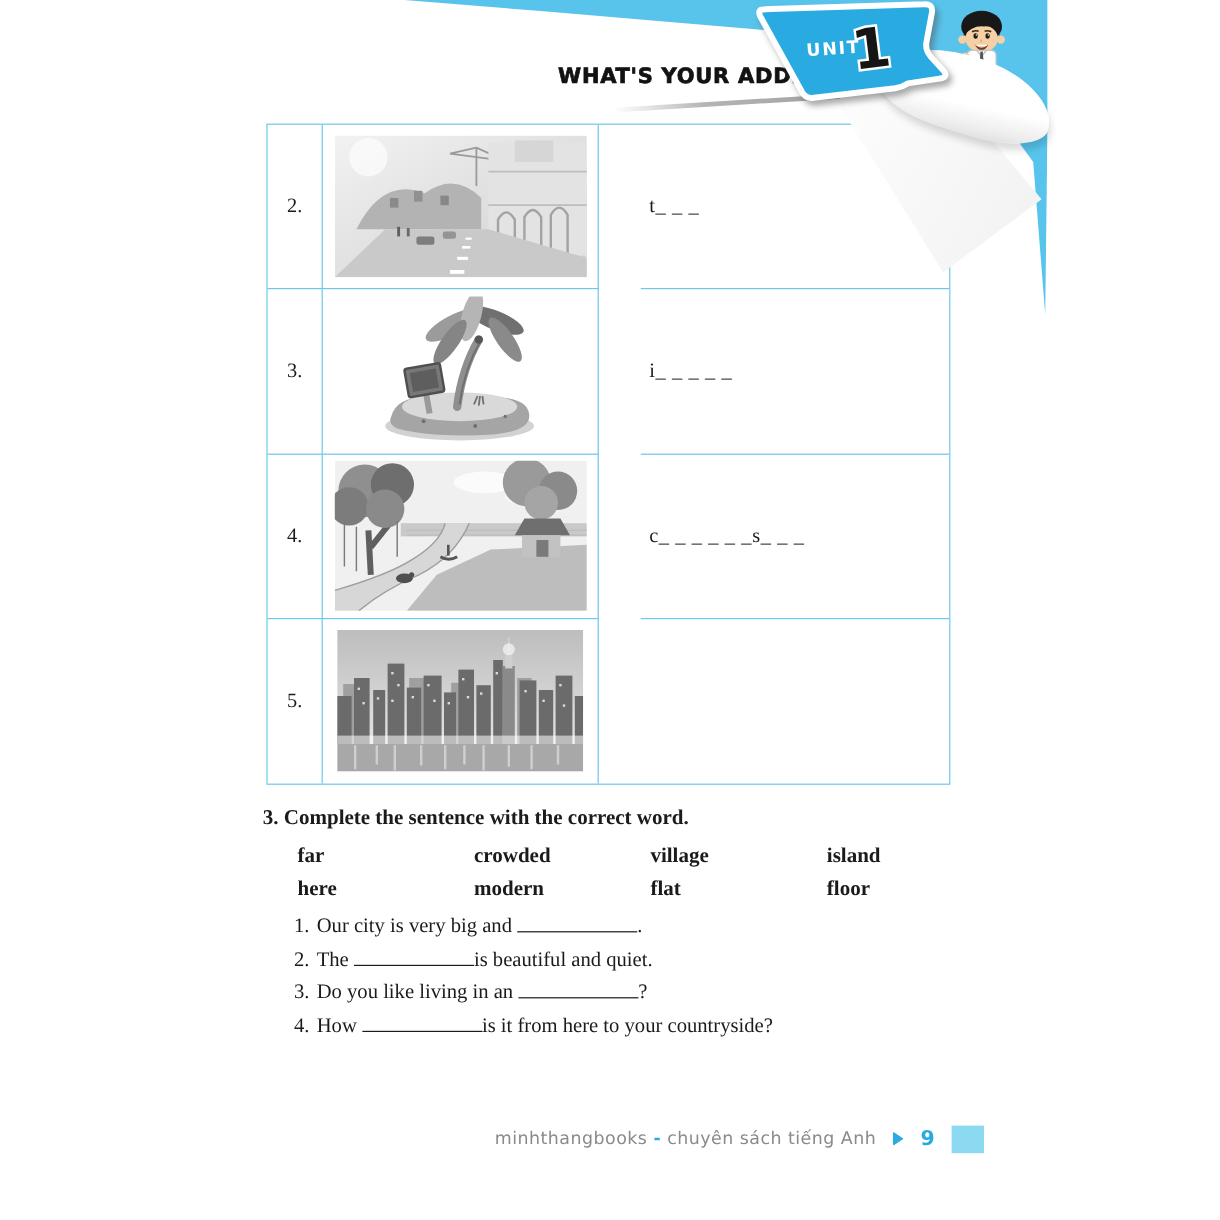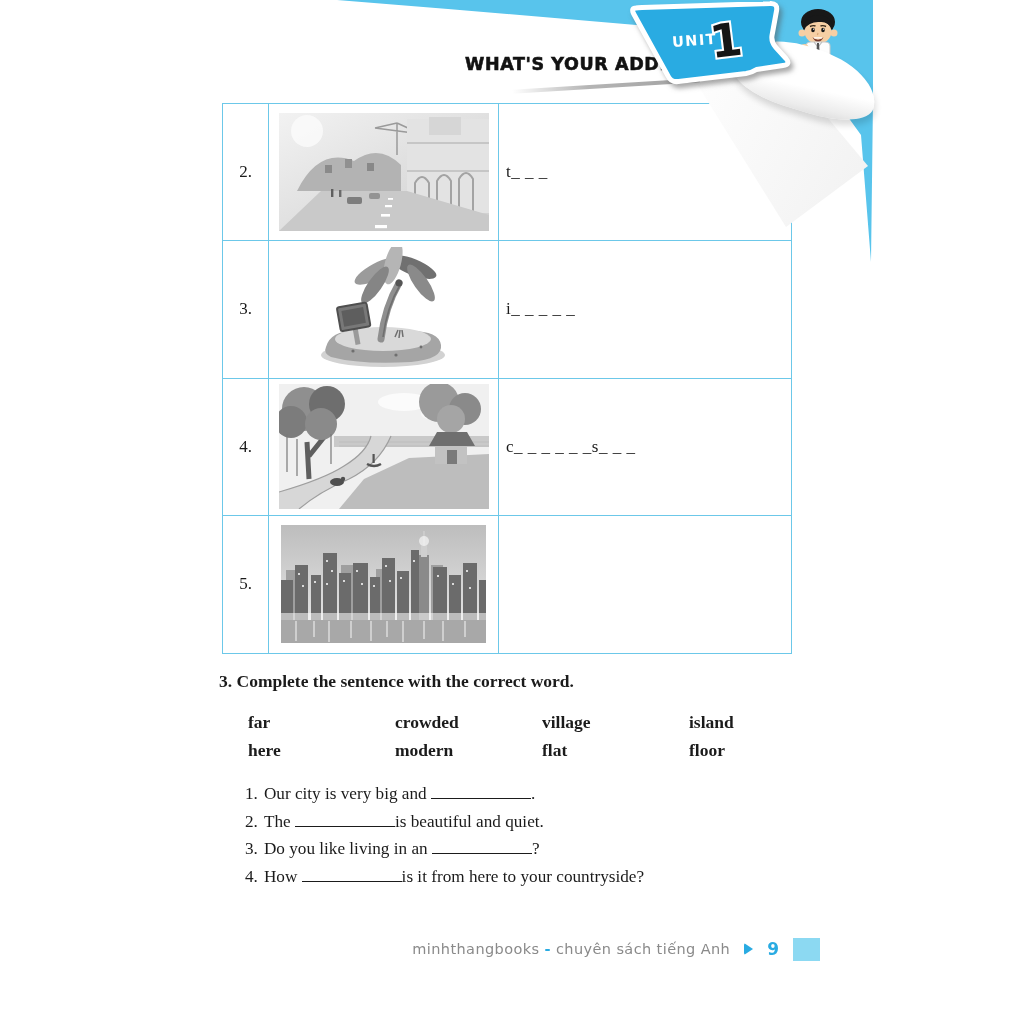--- a/index.html
+++ b/index.html
@@ -30,29 +30,29 @@
     color:#121212;-webkit-text-stroke:.6px #121212;white-space:nowrap;}
 
   
   .vtable{position:absolute;left:222px;top:103px;width:568px;height:549px;z-index:2;
     display:grid;grid-template-columns:46px 230px 1fr;grid-template-rows:repeat(4,1fr);
     border:1.5px solid #6cc8e9;}
   .vtable>div{border-right:1.5px solid #6cc8e9;border-bottom:1.5px solid #6cc8e9;
     display:flex;align-items:center;justify-content:center;}
   .vtable>div:nth-child(3n){border-right:none;}
   .vtable>div:nth-child(n+10){border-bottom:none;}
-  .cell-ans{justify-content:flex-start !important;padding-left:7px;font-size:17px;letter-spacing:.5px;}
+  .cell-ans{justify-content:flex-start !important;padding-left:7px;font-size:17px;letter-spacing:.5px;margin-left:35px;}
   .cell-num{font-size:17px;}
 
   
   .exercise{position:absolute;left:219px;top:671px;width:582px;z-index:2;font-size:17.2px;}
-  .ex-heading{font-weight:bold;font-size:17.5px;margin:0 0 17px 0;}
+  .ex-heading{font-weight:bold;font-size:17.5px;margin:0 0 7px 0;}
   .wordbank{margin-left:29px;display:grid;grid-template-columns:147px 147px 147px auto;
     font-weight:bold;font-size:17.5px;line-height:27.5px;}
-  .sentences{margin-left:26px;margin-top:16px;line-height:27.6px;}
+  .sentences{margin-left:26px;margin-top:4px;line-height:27.6px;}
   .sentence .num{margin-right:6px;}
   .blank{display:inline-block;width:100px;height:13px;border-bottom:1.5px solid #1b1b1b;}
 
   
   .footer{position:absolute;left:400px;top:936px;width:420px;height:26px;z-index:2;
     display:flex;align-items:center;justify-content:flex-end;gap:14px;
     font-family:"DejaVu Sans",sans-serif;}
   .footer-text{color:#8a8a8a;font-size:14.5px;letter-spacing:.4px;}
   .footer-text .dash{color:#29abe2;font-weight:bold;}
   .play-icon{width:0;height:0;border-left:9px solid #29abe2;border-top:6px solid transparent;

